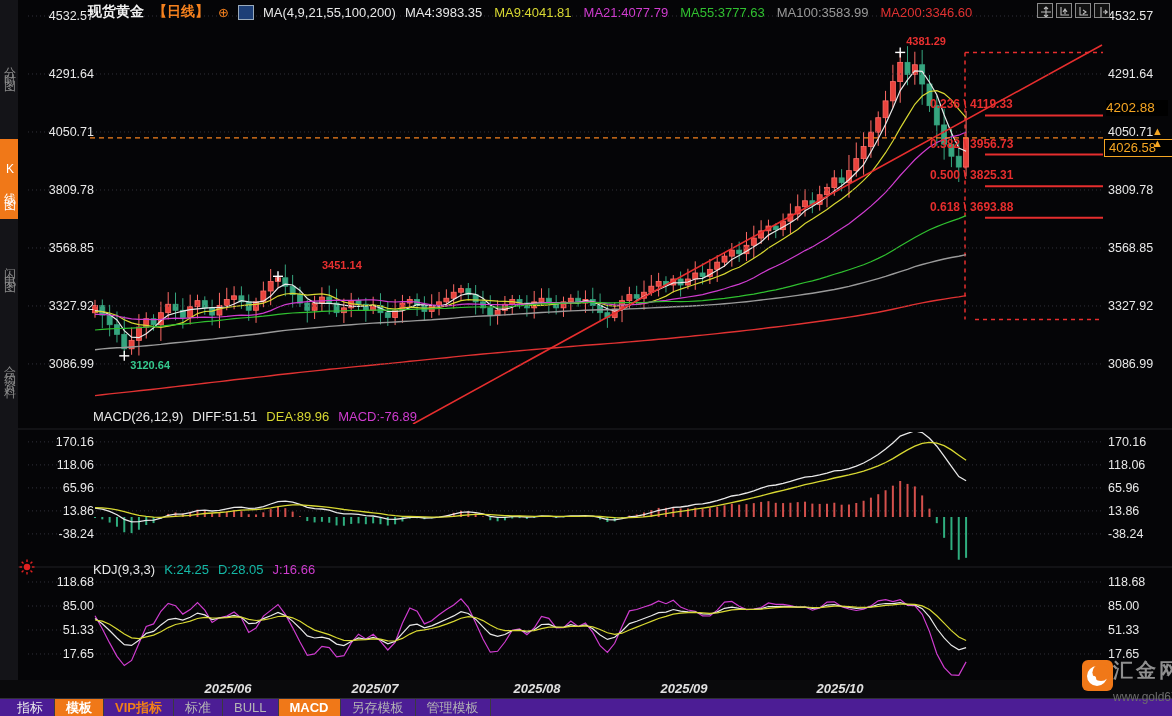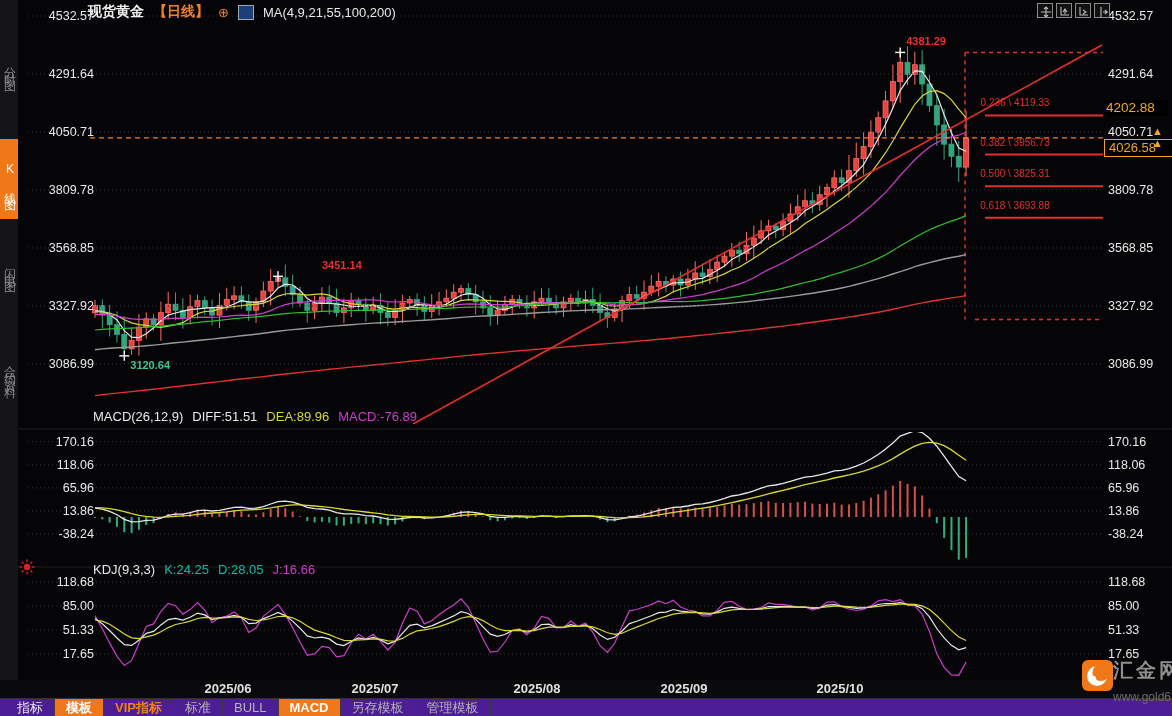--- a/index.html
+++ b/index.html
@@ -24,31 +24,31 @@
   #toolbar{left:1037px;top:3px;z-index:4;display:flex;gap:3px;}
   .tool-btn{width:14px;height:13px;border:1px solid #8a8a8a;background:#111;display:flex;align-items:center;justify-content:center;}
   
   .axis-col{z-index:2;}
   .axis-lab{position:absolute;transform:translateY(-50%);font-size:12.5px;color:#e8e8e8;white-space:nowrap;}
   .axis-left{left:28px;width:66px;text-align:right;}
   .axis-right{left:1108px;text-align:left;}
   
   .ind-header{z-index:4;display:flex;gap:9px;font-size:13px;white-space:nowrap;}
   
-  .fib-lab{position:absolute;width:170px;text-align:center;font-size:10px;font-weight:normal;color:#e62e2e;z-index:2;}
+  .fib-lab{position:absolute;width:170px;text-align:left;font-size:12px;font-weight:bold;color:#e62e2e;z-index:2;}
   .anno{position:absolute;font-size:11px;font-weight:bold;z-index:2;white-space:nowrap;}
   
   #price-box{left:1104px;width:64px;height:16px;background:#000;border:1px solid #f5a623;color:#f5a623;
              font-size:13px;text-align:left;padding-left:4px;line-height:16px;z-index:4;}
   #upper-box{left:1106px;width:62px;height:16px;background:#000;color:#f5a623;font-size:13.5px;line-height:16px;z-index:4;}
   #arrow-up-marker{left:1152px;top:125px;z-index:4;color:#f5a623;font-size:11px;}
   
   #date-row{left:0;top:680px;width:1172px;height:18px;background:#0a0a0c;z-index:3;}
   #period-label{position:absolute;left:35px;top:18px;color:#f5811e;font-weight:bold;font-size:13px;}
-  .date-tick{position:absolute;top:1px;width:70px;text-align:center;color:#e0e0e0;font-weight:bold;font-size:13px;}
+  .date-tick{position:absolute;top:1px;width:70px;text-align:center;color:#e0e0e0;font-weight:bold;font-size:13px;font-style:italic;}
   #tab-bar{left:0;top:698px;width:1172px;height:18px;background:#4c1d95;border-top:1px solid #303036;
            display:flex;align-items:stretch;padding-left:6px;box-sizing:border-box;z-index:3;}
   .btab{font-size:13px;line-height:17px;padding:0 11px;border-right:1px solid #3a3a40;cursor:pointer;white-space:nowrap;}
   .btab.normal{color:#ececec;}
   .btab.active{background:#f07818;color:#fff;font-weight:bold;}
   .btab.vip{color:#f08018;font-weight:bold;}
   .btab.dim{color:#b5b5b5;}
   
   #logo{left:1082px;top:660px;z-index:5;display:flex;align-items:flex-start;gap:0;}
   #logo-text-main{color:#8f8f8f;font-size:20px;font-weight:bold;letter-spacing:3px;line-height:20px;}
@@ -496,20 +496,28 @@
     <div class="side-tab" style="top: 227px; height: 82px;">闪电图</div>
     <div class="side-tab" style="top: 314px; height: 112px;">合约资料</div>
   </div>
 
 <div id="main-header" class="abs">
   <span id="sym-name">现货黄金</span>
   <span id="sym-period">【日线】</span>
   <span id="plus-icon">⊕</span>
   <span id="mini-chart-icon"></span>
   <span id="ma-label">MA(4,9,21,55,100,200)</span>
+  <span id="ma-values" style="display:flex;gap:12px;">
+      <div class="ma-item" style="color: rgb(232, 232, 232);">MA4:3983.35</div>
+      <div class="ma-item" style="color: rgb(216, 216, 50);">MA9:4041.81</div>
+      <div class="ma-item" style="color: rgb(207, 60, 207);">MA21:4077.79</div>
+      <div class="ma-item" style="color: rgb(48, 192, 48);">MA55:3777.63</div>
+      <div class="ma-item" style="color: rgb(154, 154, 154);">MA100:3583.99</div>
+      <div class="ma-item" style="color: rgb(224, 50, 50);">MA200:3346.60</div>
+    </span>
 </div>
 
 <div id="toolbar" class="abs">
     <div class="tool-btn">
       <svg width="12" height="12">
         <path d="M7 2v10M2 7h10M5 4l2-2 2 2M5 10l2 2 2-2" stroke="#bbb" fill="none" stroke-width="1.1"></path>
       </svg>
     </div>
     <div class="tool-btn">
       <svg width="12" height="12">

